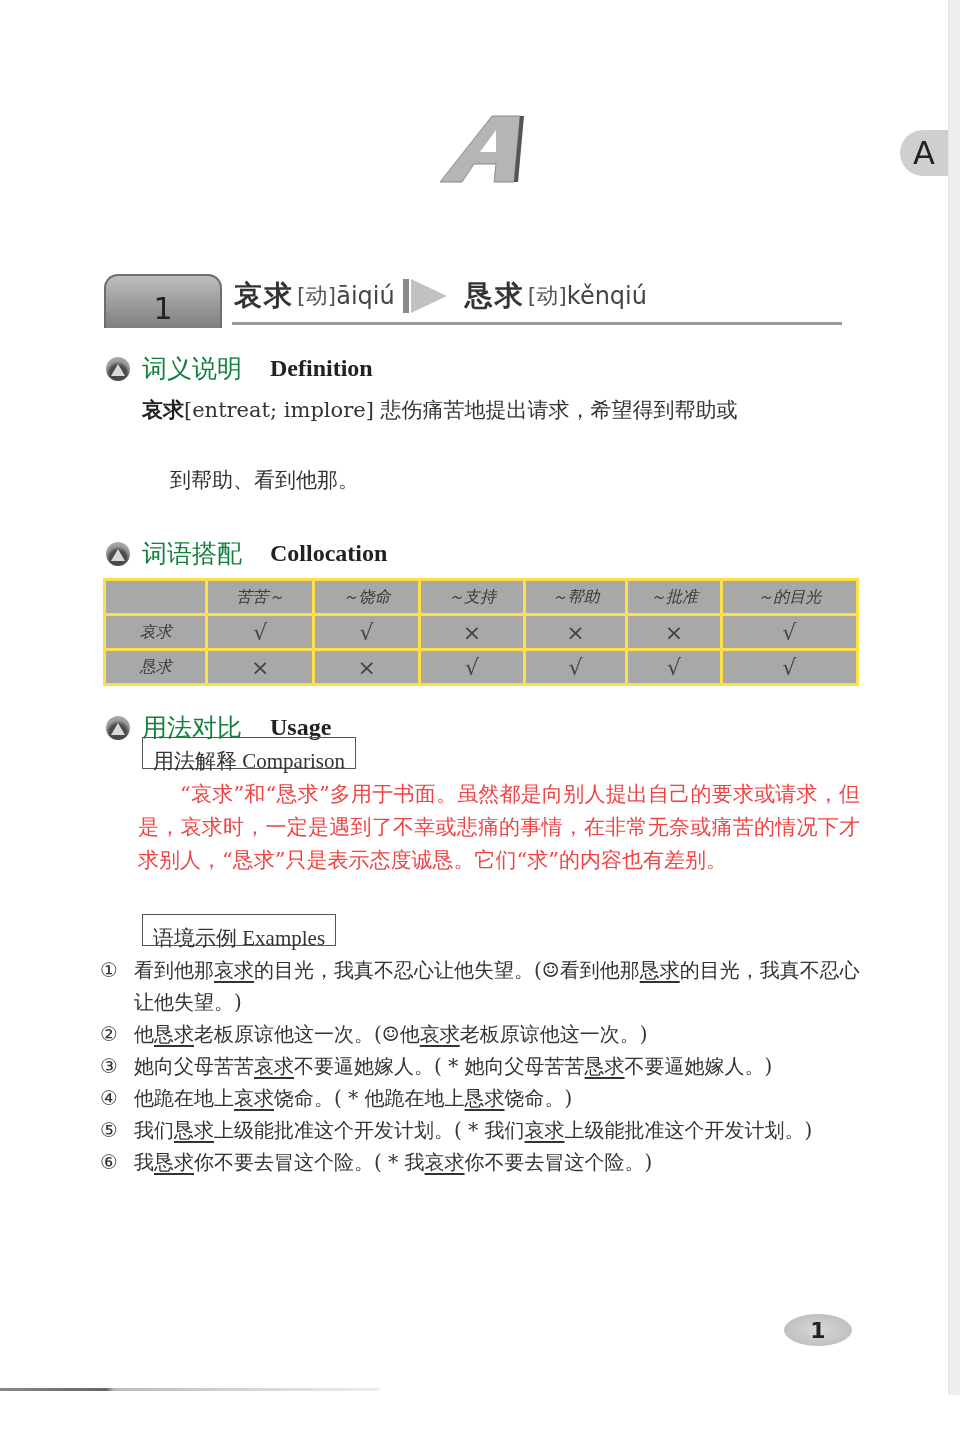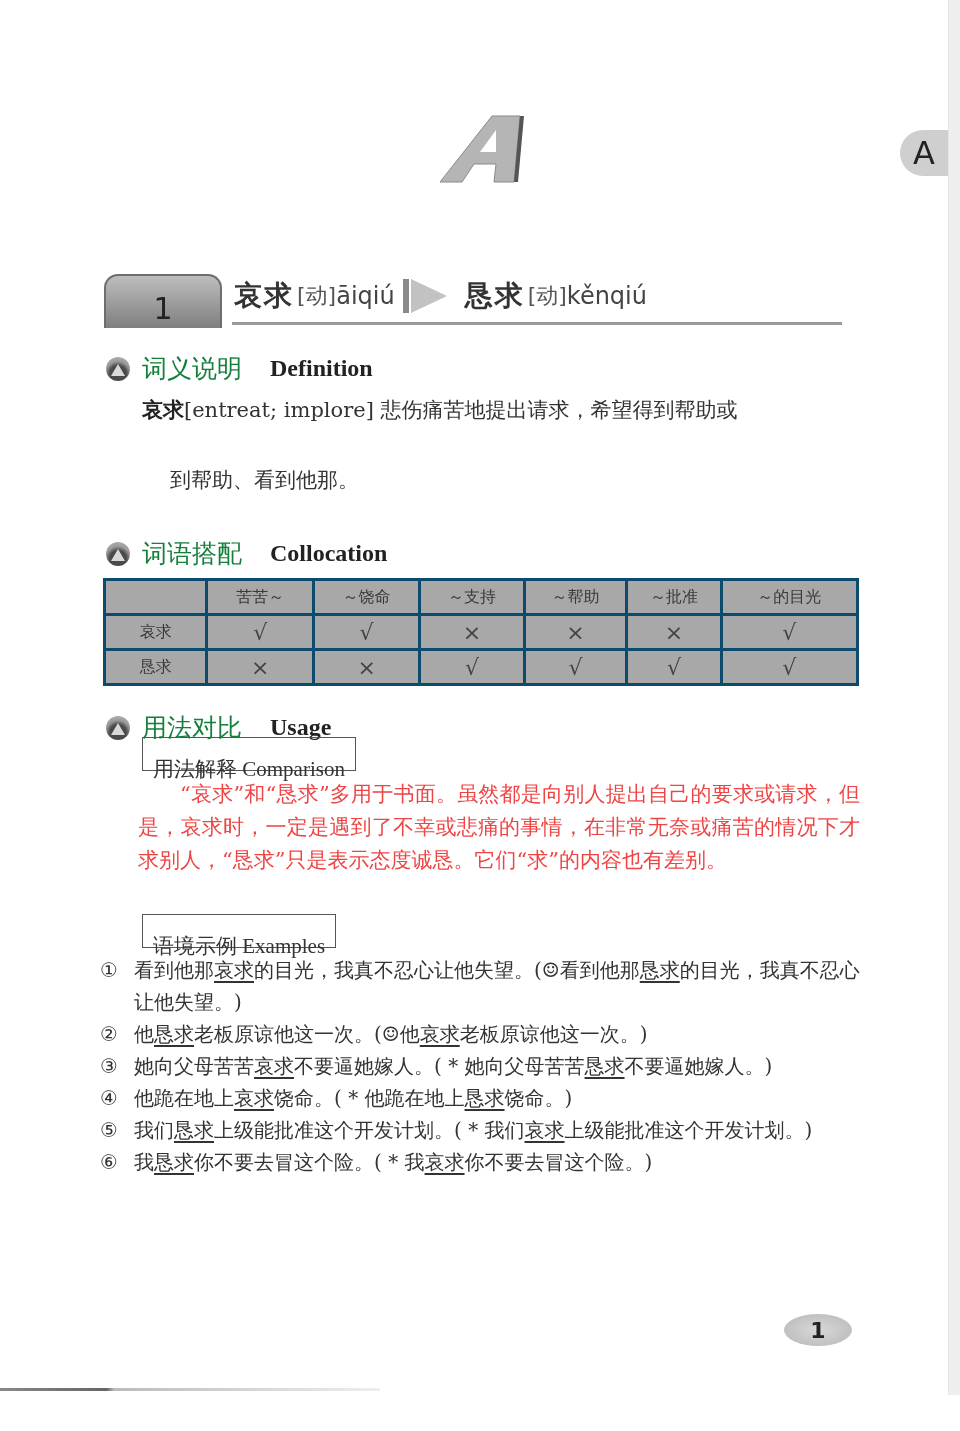--- a/index.html
+++ b/index.html
@@ -23,25 +23,25 @@
   .sec-head { position: absolute; left: 106px; display: flex; align-items: center; }
   .bullet { width: 24px; height: 24px; border-radius: 50%; background: radial-gradient(circle at 50% 70%, #4a4a4a 0 40%, #9a9a9a 60%, #bbbbbb 100%); margin-right: 12px; position: relative; overflow: hidden; }
   .bullet::after { content: ""; position: absolute; left: 5px; top: 7px; width: 0; height: 0; border-left: 7px solid transparent; border-right: 7px solid transparent; border-bottom: 12px solid #d9d9d9; }
   .sec-cn { font-family: "DejaVu Sans", sans-serif; font-size: 25px; color: #15803d; margin-right: 28px; }
   .sec-en { font-family: "Liberation Serif", serif; font-weight: bold; font-size: 24px; color: #222; }
 
   .def { position: absolute; left: 142px; width: 720px; font-size: 21px; line-height: 32px; color: #333; }
   .def .term { font-weight: bold; color: #222; }
   .def .indent { padding-left: 28px; }
 
-  table.colloc { position: absolute; left: 103px; top: 578px; width: 756px; border-collapse: separate; border-spacing: 3px; background: #0c4a6e; }
+  table.colloc { position: absolute; left: 103px; top: 578px; width: 756px; border-collapse: separate; border-spacing: 3px; background: #fde047; font-style: italic; }
   table.colloc td { background: #a8a8a8; height: 32px; text-align: center; font-size: 16px; color: #3a3a3a; }
   table.colloc td.mark { font-family: "DejaVu Sans", sans-serif; font-size: 22px; color: #444; }
 
-  .boxlabel { position: absolute; left: 142px; height: 32px; border: 1.5px solid #555; padding: 16px 10px; font-family: "Liberation Serif", serif; font-size: 21px; line-height: 30px; color: #333; }
+  .boxlabel { position: absolute; left: 142px; height: 32px; border: 1.5px solid #555; padding: 8px 10px; font-family: "Liberation Serif", serif; font-size: 21px; line-height: 30px; color: #333; }
 
   .para { position: absolute; left: 138px; width: 722px; font-size: 21px; line-height: 33px; color: #ef4444; text-align: justify; }
   .para p { text-indent: 2em; }
 
   .examples { position: absolute; left: 100px; top: 954px; width: 760px; font-size: 20px; line-height: 32px; color: #333; }
   .ex { display: flex; }
   .ex .n { width: 34px; flex: none; font-family: "DejaVu Sans", sans-serif; font-size: 20px; }
   .ex .t { flex: 1; }
   .ex u { text-decoration: underline; text-underline-offset: 4px; }
 

